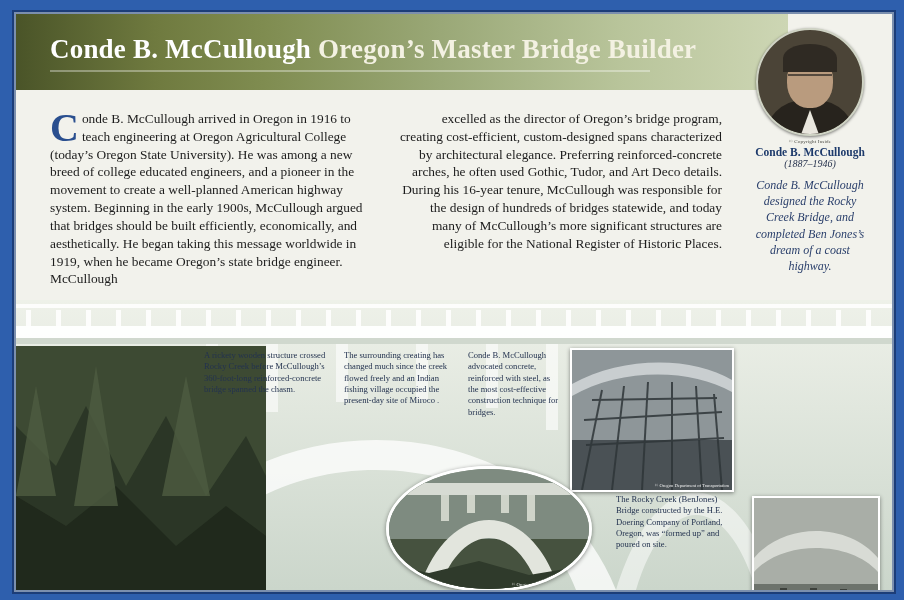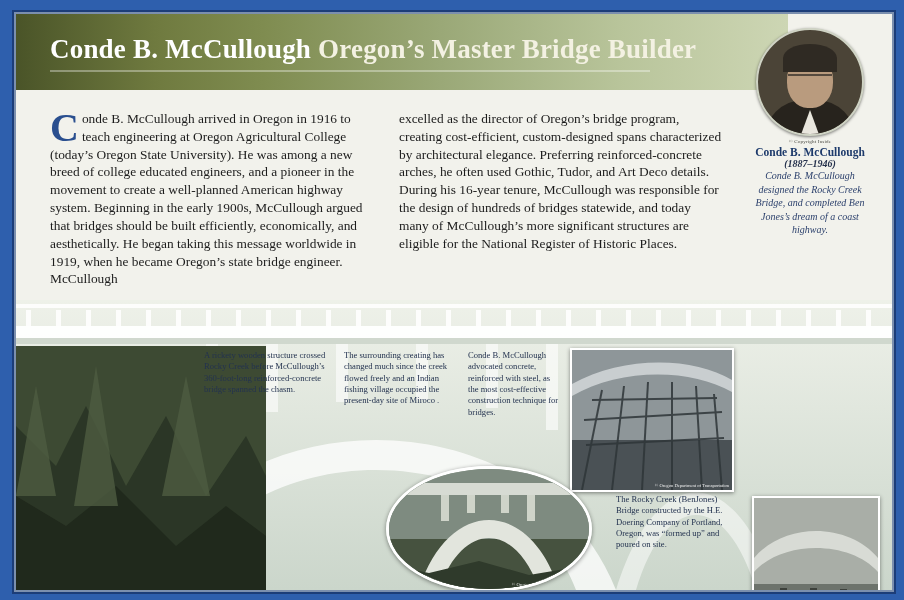--- a/index.html
+++ b/index.html
@@ -73,24 +73,24 @@
     width:44px;height:10px;
     border-top:2px solid rgba(20,20,20,.6);
   }
   .credit-tiny{
     font-size:5px;color:#4a4a44;margin-top:3px;letter-spacing:.2px;
   }
   .portrait-name{
     margin-top:2px;font-size:11.5px;font-weight:bold;color:#1d3a6b;
   }
   .portrait-dates{
-    font-size:10px;color:#26324d;font-style:italic;font-weight:bold;
+    font-size:10px;color:#26324d;font-style:italic;
   }
   .portrait-caption{
-    font-size:10px;line-height:1.35;color:#2a3f6b;
+    margin-top:8px;font-size:12px;line-height:1.35;color:#2a3f6b;
     font-style:italic;text-align:center;
   }
   
   .cols{
     position:absolute;left:34px;top:96px;width:672px;height:190px;
     column-count:2;column-gap:26px;
     font-size:13.4px;line-height:1.33;color:#1c1c1c;
     text-align:left;
   }
   .dropcap{
@@ -163,21 +163,21 @@
     <div class="credit-tiny">© Copyright Inside</div>
     <div class="portrait-name">Conde B. McCullough</div>
     <div class="portrait-dates">(1887–1946)</div>
     <div class="portrait-caption">Conde B. McCullough designed the Rocky Creek Bridge, and completed Ben Jones’s dream of a coast highway.</div>
   </div>
 
   <div class="cols">
     <p style="margin:0 0 6px 0;">
       <span class="dropcap">C</span><span>onde B. McCullough arrived in Oregon in 1916 to teach engineering at Oregon Agricultural College (today’s Oregon State University). He was among a new breed of college educated engineers, and a pioneer in the movement to create a well-planned American highway system. Beginning in the early 1900s, McCullough argued that bridges should be built efficiently, economically, and aesthetically. He began taking this message worldwide in 1919, when he became Oregon’s state bridge engineer. McCullough</span>
     </p>
-    <p style="margin:0;">
+    <p style="margin:0;text-align:right;">
       <span>excelled as the director of Oregon’s bridge program, creating cost-efficient, custom-designed spans characterized by architectural elegance. Preferring reinforced-concrete arches, he often used Gothic, Tudor, and Art Deco details. During his 16-year tenure, McCullough was responsible for the design of hundreds of bridges statewide, and today many of McCullough’s more significant structures are eligible for the National Register of Historic Places.</span>
     </p>
   </div>
 
   <div class="band">
 
     <svg class="bridge" viewBox="0 0 876 290" preserveAspectRatio="none">
       <defs>
         <linearGradient id="sky" x1="0" y1="0" x2="0" y2="1">
           <stop offset="0" stop-color="#eef1e9"></stop>

